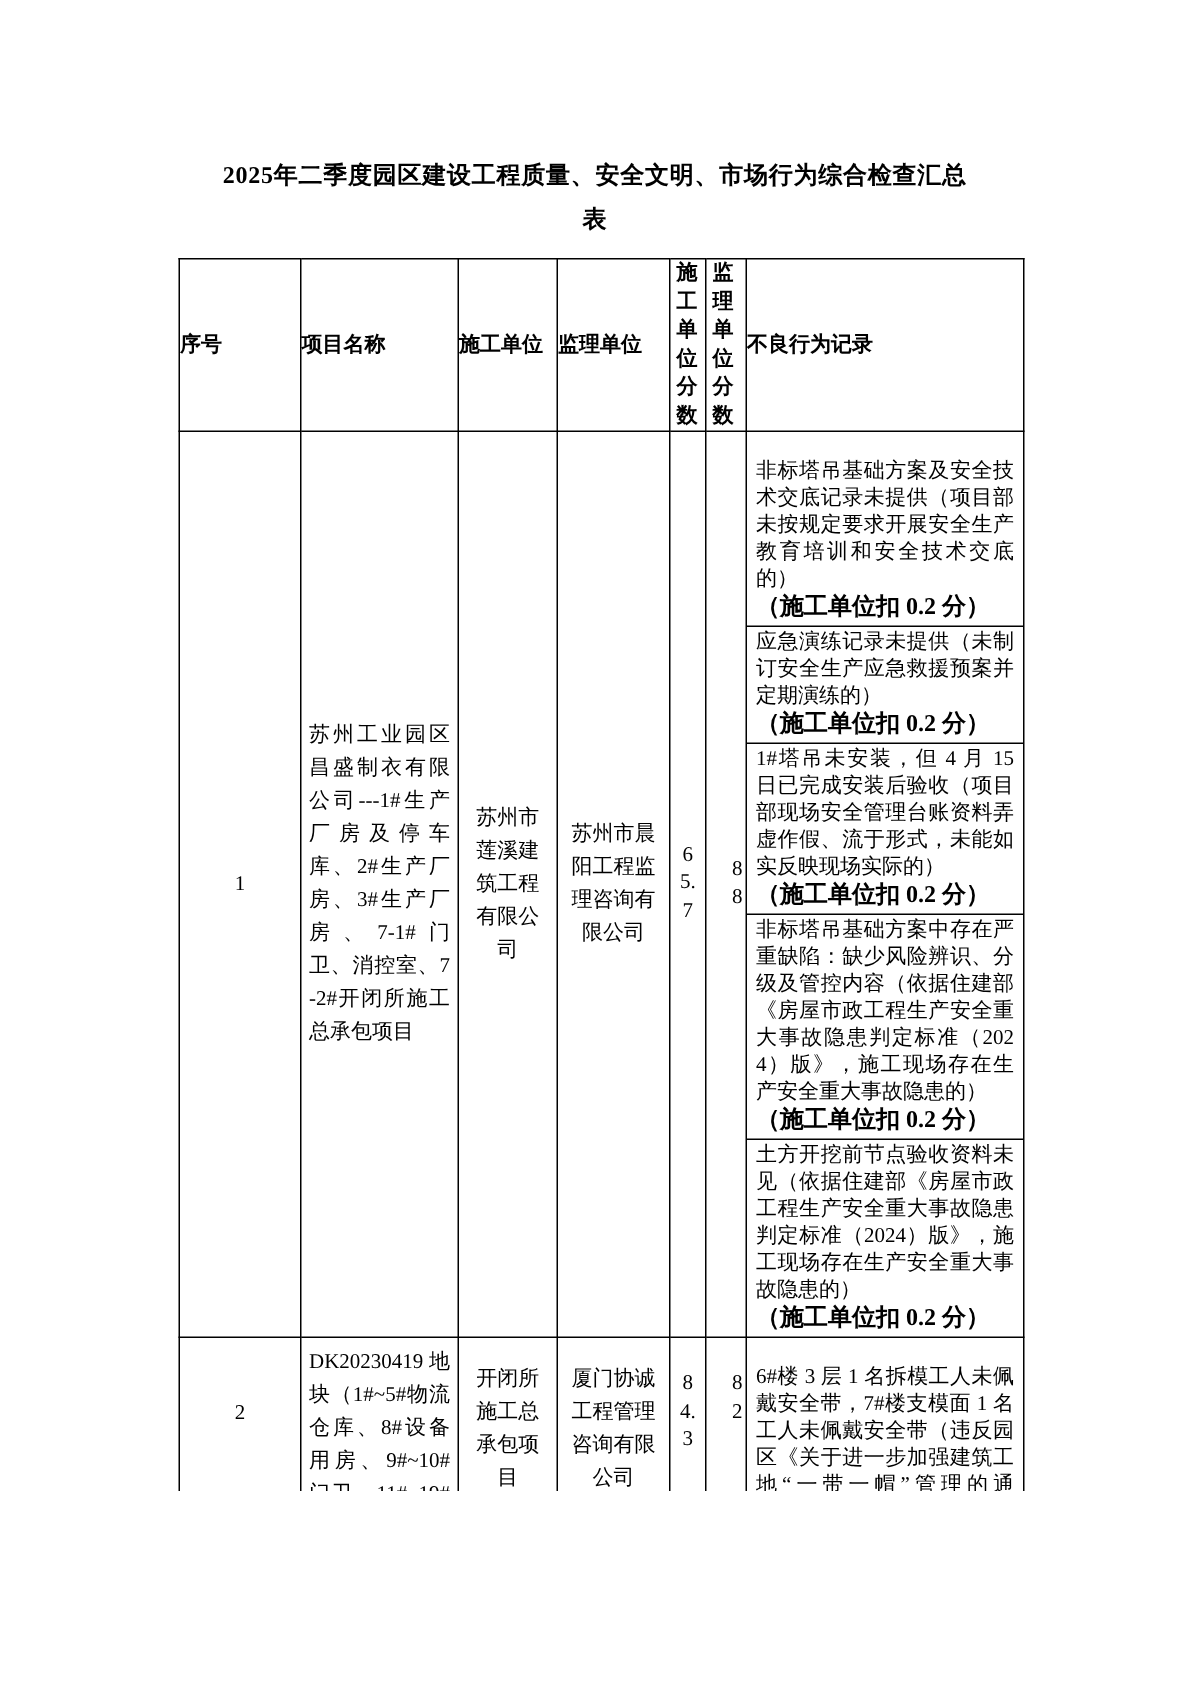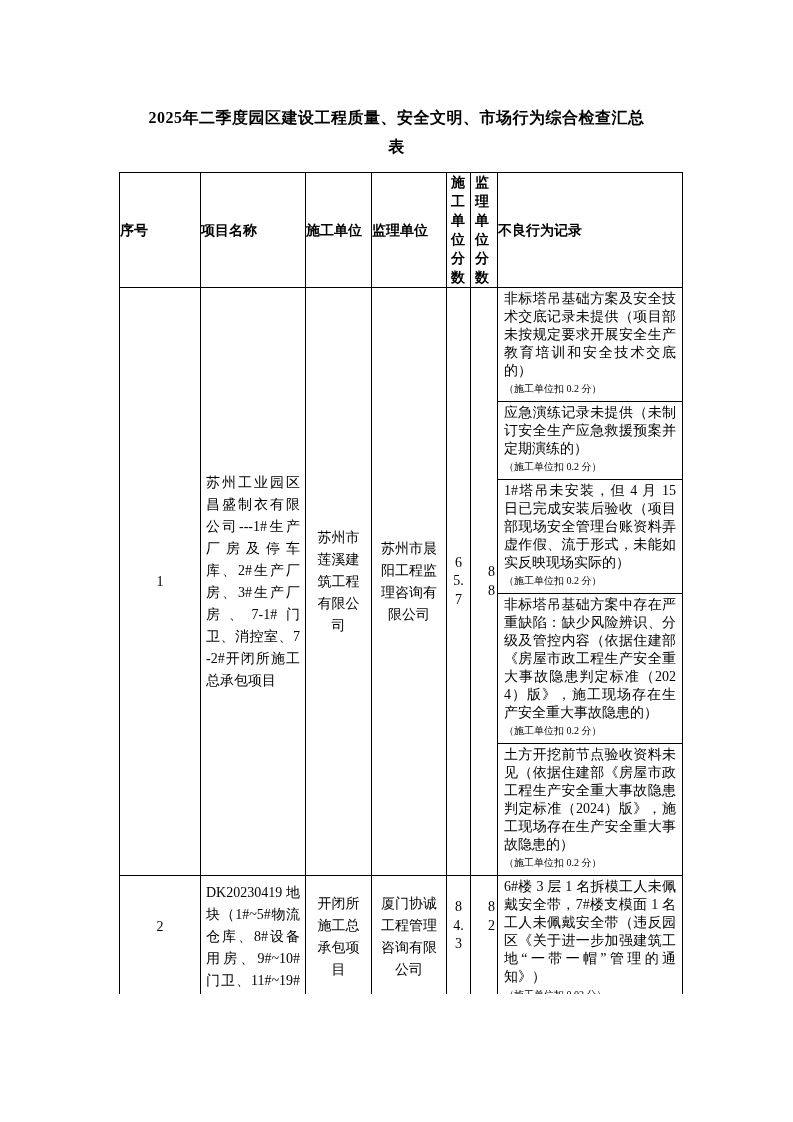--- a/index.html
+++ b/index.html
@@ -26,27 +26,27 @@
   td.project-cell {
     padding:3px 5px; text-align:justify; text-justify:inter-character;
     line-height:22px; word-break:break-all;
   }
   td.company-cell { padding:3px 7px; text-align:center; line-height:22px; }
   td.score-cell {
     padding:0 4px; text-align:center; line-height:18.5px; word-break:break-all;
   }
   td.score-cell.sup { padding:0 17px; }
   td.record-cell { padding:0; vertical-align:top; }
-  .record-stack { width:100%; }
+  .record-stack { width:100%;margin-top:16px; }
   .record-block { padding:2px 6px 3px; border-bottom:1.5px solid #000; }
   .record-text {
     text-align:justify; text-justify:inter-character;
     font-size:14px; line-height:18px; word-break:break-all;
   }
-  .record-deduction { font-weight:normal; font-size:10px; line-height:18px; }
+  .record-deduction { font-weight:bold; font-size:16px; line-height:18px; }
   tbody tr:first-child .record-block:last-child { border-bottom:none; }
   
   tbody tr:last-child td { vertical-align:top; }
   tbody tr:last-child td.index-cell { padding-top:40px; }
   tbody tr:last-child td.project-cell { padding-top:6px; }
   tbody tr:last-child td.company-cell { padding-top:17px; }
   tbody tr:last-child td.score-cell { padding-top:22px; }
   tbody tr:last-child .record-stack::after { content:""; display:block; height:46px; }
   .page-cut {
     position:absolute; left:0; top:994px; width:100%; height:128px; background:#fff;

